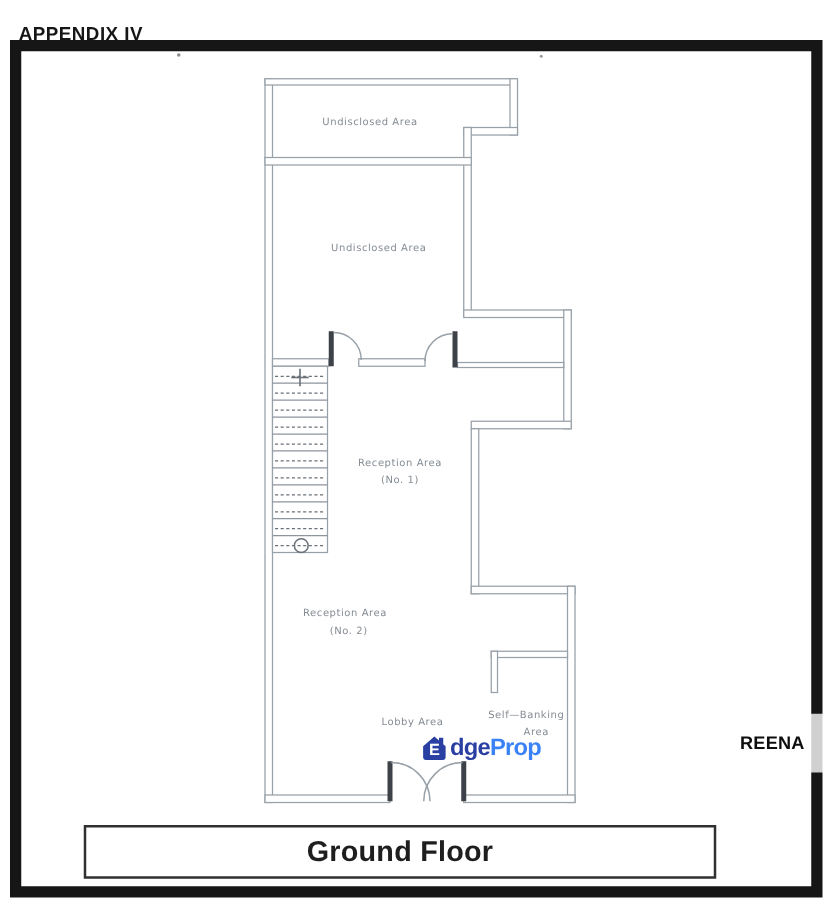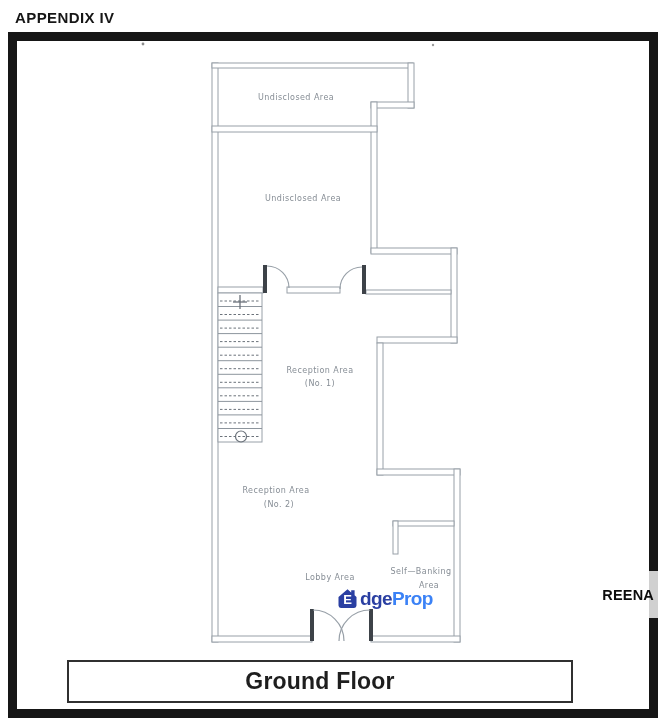--- a/index.html
+++ b/index.html
@@ -1,31 +1,31 @@
 <!DOCTYPE html>
 <html><head>
 <meta charset="utf-8">
 <style>
   html,body{margin:0;padding:0;background:#ffffff;}
   .canvas{position:relative;width:664px;height:720px;background:#ffffff;overflow:hidden;
           font-family:"Liberation Sans", sans-serif;}
-  .appendix{position:absolute;left:15px;top:9px;font-size:15px;font-weight:700;
+  .appendix{position:absolute;left:15px;top:19px;font-size:15px;font-weight:700;
             color:#161616;letter-spacing:.4px;}
   .frame{position:absolute;left:8px;top:32px;width:650px;height:686px;
          border:9px solid #161616;box-sizing:border-box;background:#ffffff;}
   .plan{position:absolute;left:0;top:0;z-index:2;}
   .plan text{font-family:"DejaVu Sans", sans-serif;fill:#868d95;letter-spacing:.45px;}
   .room-label{font-size:8px;}
   .edgeprop{position:absolute;left:336px;top:587px;z-index:4;display:flex;align-items:center;}
   .edgeprop .word{font-size:19px;font-weight:700;letter-spacing:-0.6px;line-height:23px;}
   .edgeprop .edge{color:#2a3fa2;margin-left:1px;}
   .edgeprop .prop{color:#3b82f6;}
   .reena{position:absolute;left:592px;top:571px;width:72px;height:47px;z-index:5;
          background:rgba(255,255,255,0.8);display:flex;align-items:center;
-         justify-content:flex-end;padding-right:0;box-sizing:border-box;}
+         padding-right:0;box-sizing:border-box;}
   .reena span{font-size:14.5px;font-weight:700;color:#0d0d0d;margin-right:10px;letter-spacing:.2px;}
   .gf-box{position:absolute;left:67px;top:660px;width:506px;height:43px;z-index:3;
           border:2px solid #303030;box-sizing:border-box;background:#ffffff;
           display:flex;align-items:center;justify-content:center;}
   .gf-box span{font-size:23px;font-weight:700;color:#1e1e1e;letter-spacing:.2px;}
 </style>
 </head>
 <body>
 
 <div class="canvas">

